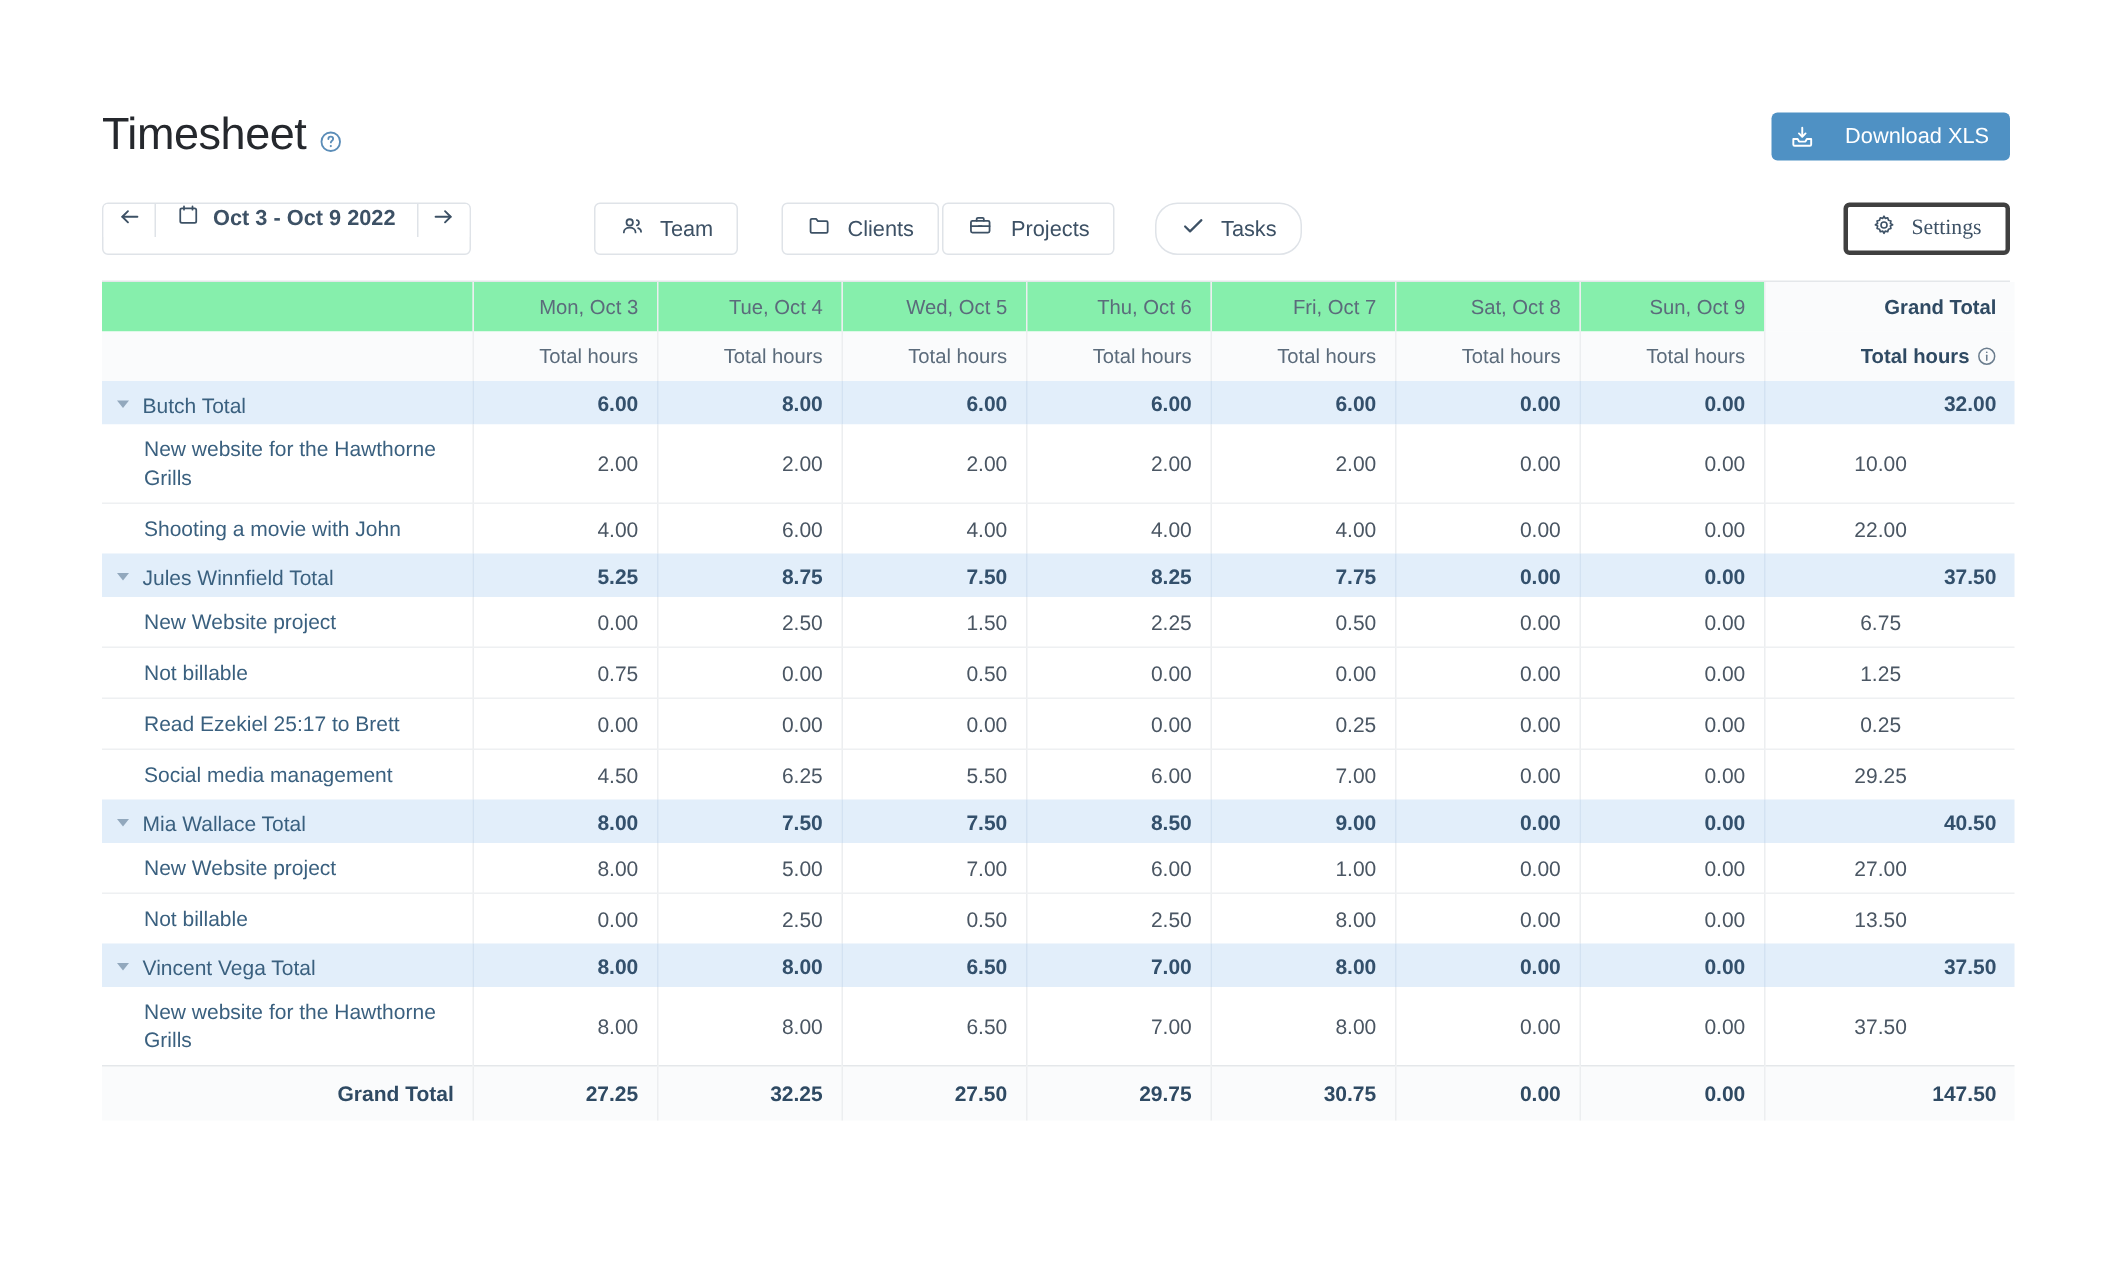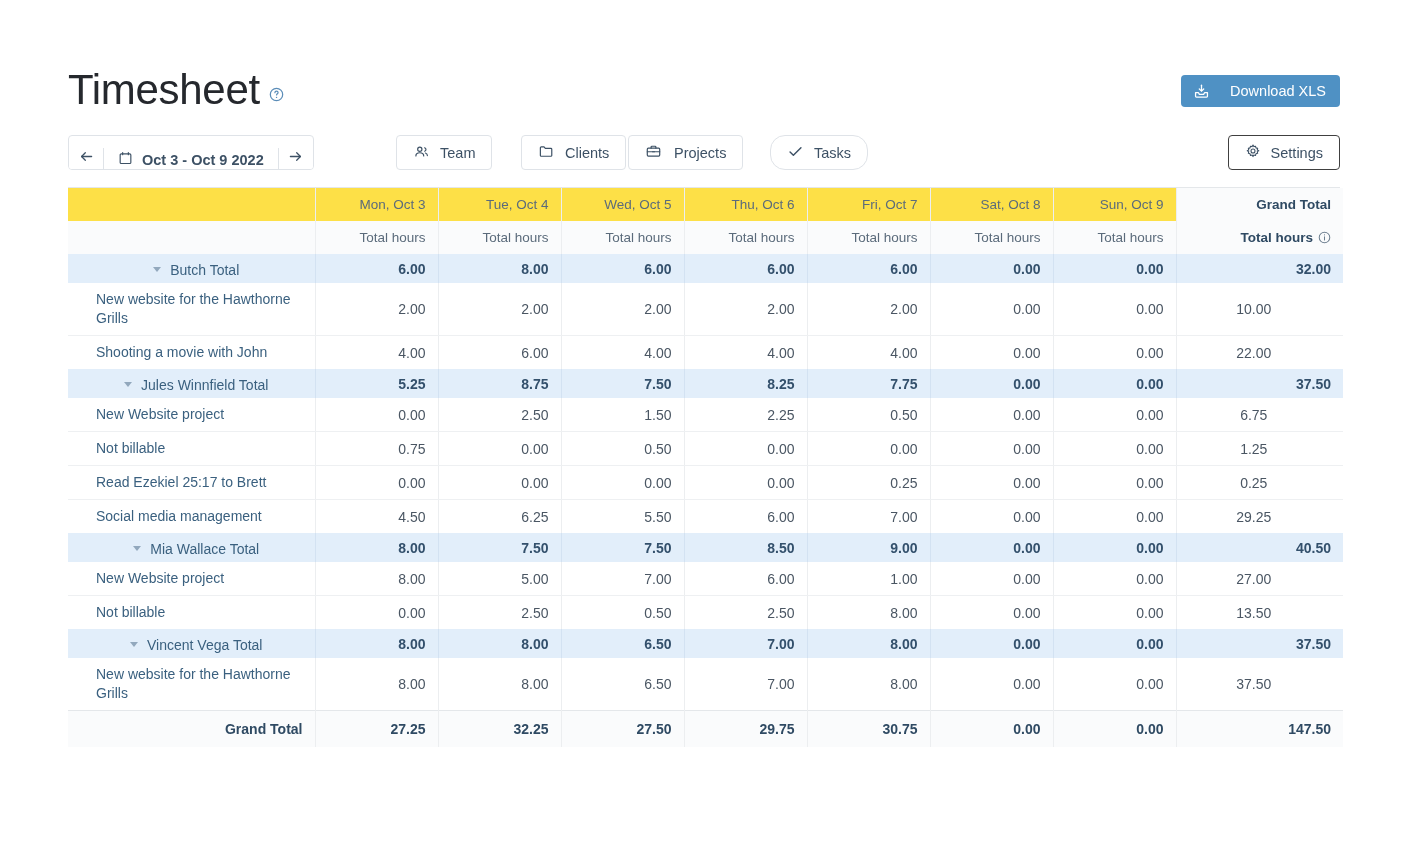--- a/index.html
+++ b/index.html
@@ -31,21 +31,21 @@
   }
 
   .title-row {
     display: flex;
     align-items: center;
     gap: 9px;
     height: 56px;
   }
 
   .page-title {
-    font-size: 42px;
+    font-size: 30px;
     line-height: 44px;
     font-weight: 400;
     color: #25282d;
     letter-spacing: -0.3px;
   }
 
   .help-icon {
     display: inline-flex;
     align-items: center;
     justify-content: center;
@@ -83,21 +83,21 @@
     top: 135px;
     right: 68px;
     height: 35px;
   }
 
   .date-nav {
     position: absolute;
     left: 0;
     top: 0;
     display: inline-flex;
-    align-items: flex-end;
+    align-items: flex-start;
     height: 35px;
     border: 1px solid #dfe3e8;
     border-radius: 4px;
     background: #fff;
     overflow: hidden;
   }
 
   .date-arrow {
     display: inline-flex;
     align-items: center;
@@ -154,25 +154,25 @@
   .settings-btn {
     position: absolute;
     right: 0;
     top: 0;
     display: inline-flex;
     align-items: center;
     gap: 10px;
     height: 35px;
     padding: 0 16px;
     background: #fff;
-    border: 1px solid #404040;
+    border: 3px solid #404040;
     border-radius: 4px;
     font-size: 14.5px;
     color: #3d5165;
-    font-family: Liberation Sans, sans-serif;
+    font-family: Liberation Serif, serif;
     cursor: pointer;
     white-space: nowrap;
   }
 
   .icn { display: block; flex: none; }
 
   
   .table-wrap {
     position: absolute;
     left: 68px;
@@ -201,21 +201,21 @@
 
   
   .hdr-date th,
   .hdr-unit th {
     height: 33px;
     font-size: 13.5px;
     color: #5b6b7b;
     text-align: right;
     padding-right: 12px;
     border-right: 1px solid #eceef0;
-    background: #fde047;
+    background: #86efac;
   }
   .hdr-date th.name-col,
   .hdr-unit th.name-col { border-right: 1px solid #eceef0; }
 
   .hdr-unit th { background: #fafbfc; }
   .hdr-date th.gt-col,
   .hdr-unit th.gt-col {
     background: #fafbfc;
     color: #2f4a63;
     font-weight: 700;
@@ -242,21 +242,21 @@
     height: 29px;
     border-right: 1px solid #d3e2f2;
     border-bottom: none;
     text-align: right;
     padding-right: 12px;
     font-weight: 700;
     color: #33506c;
     font-size: 14px;
   }
   tr.group-row td.name-col {
-    text-align: center;
+    text-align: left;
     padding-right: 0;
     padding-left: 10px;
     font-weight: 400;
     color: #3a607f;
   }
   tr.group-row td.gt-col {
     border-right: none;
   }
 
   .group-label {

